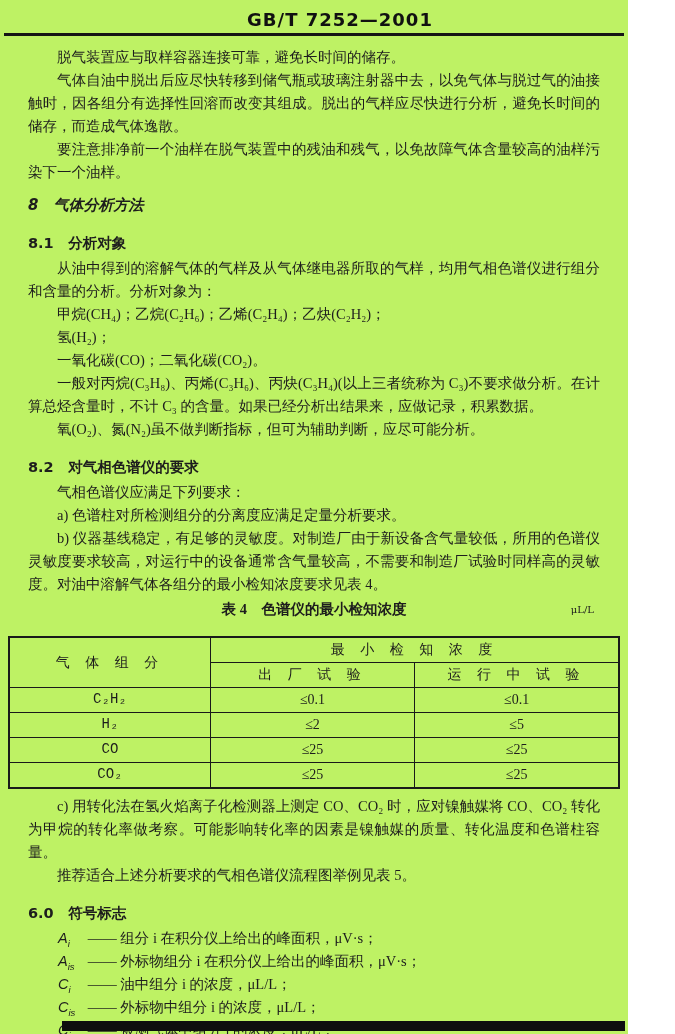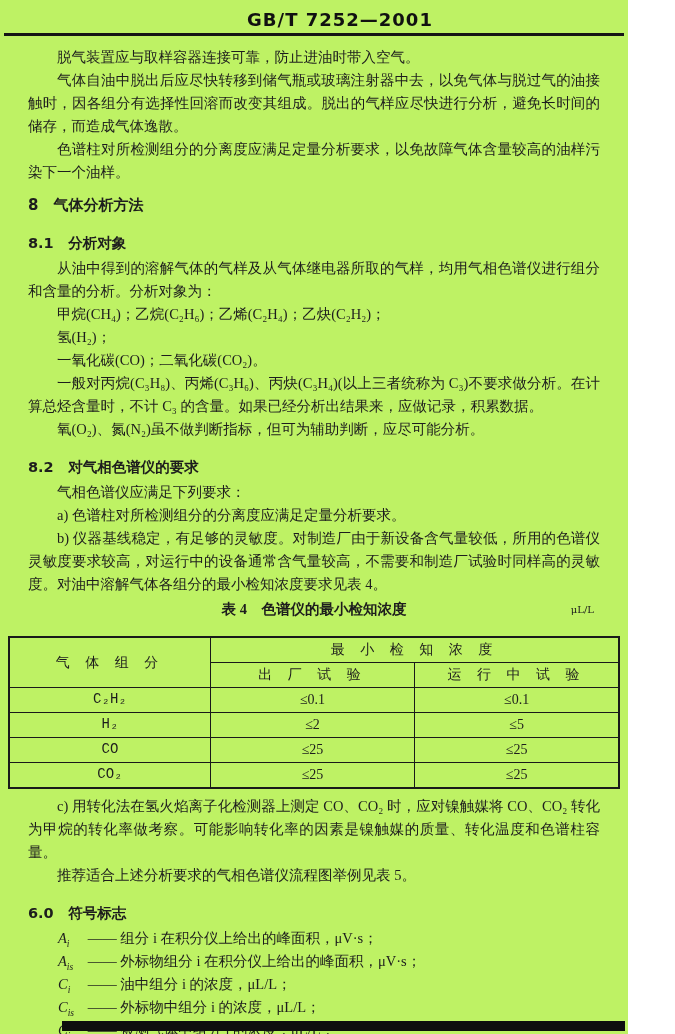--- a/index.html
+++ b/index.html
@@ -43,20 +43,21 @@
     text-align:justify;
   }
   .para{ text-indent:2em; margin:0; }
   .li{ text-indent:2em; margin:0; text-align:left; }
   .h2{
     font-family:"DejaVu Sans","Liberation Sans",sans-serif;
     font-weight:bold;
     font-size:15px;
     margin:10px 0 6px 0;
     text-align:left;
+    font-style:italic;
   }
   .h3{
     font-family:"DejaVu Sans","Liberation Sans",sans-serif;
     font-weight:bold;
     font-size:14.5px;
     margin:15px 0 2px 0;
     text-align:left;
   }
   sub{ font-size:9.5px; line-height:0; }
   
@@ -100,21 +101,21 @@
     margin:0;
     text-align:left;
     line-height:23px;
     padding-left:30px;
     text-indent:0;
   }
   .sym-var{
     display:inline-block;
     min-width:26px;
     font-style:italic;
-    font-family:Liberation Serif, serif;
+    font-family:Liberation Sans, sans-serif;
   }
   .sym-desc{ }
   
   .scan-bar{
     position:absolute;
     left:62px;right:3px;bottom:3px;
     height:10px;
     background:#0e0e0e;
   }
   .c-after{ margin-top:6px; }
@@ -124,23 +125,23 @@
 
 <div class="page">
 
   <div class="page-header">
     <span class="std-no">GB/T 7252—2001</span>
   </div>
   <div class="head-rule"></div>
 
   <div class="content">
 
-    <p class="para">脱气装置应与取样容器连接可靠，防止进油时带入空气。</p>
+    <p class="para">脱气装置应与取样容器连接可靠，避免长时间的储存。</p>
     <p class="para">气体自油中脱出后应尽快转移到储气瓶或玻璃注射器中去，以免气体与脱过气的油接触时，因各组分有选择性回溶而改变其组成。脱出的气样应尽快进行分析，避免长时间的储存，而造成气体逸散。</p>
-    <p class="para">色谱柱对所检测组分的分离度应满足定量分析要求，以免故障气体含量较高的油样污染下一个油样。</p>
+    <p class="para">要注意排净前一个油样在脱气装置中的残油和残气，以免故障气体含量较高的油样污染下一个油样。</p>
 
     <p class="h2">8　气体分析方法</p>
     <p class="h3">8.1　分析对象</p>
 
     <p class="para">从油中得到的溶解气体的气样及从气体继电器所取的气样，均用气相色谱仪进行组分和含量的分析。分析对象为：</p>
     <p class="li">甲烷(CH₄)；乙烷(C₂H₆)；乙烯(C₂H₄)；乙炔(C₂H₂)；</p>
     <p class="li">氢(H₂)；</p>
     <p class="li">一氧化碳(CO)；二氧化碳(CO₂)。</p>
     <p class="para">一般对丙烷(C₃H₈)、丙烯(C₃H₆)、丙炔(C₃H₄)(以上三者统称为 C₃)不要求做分析。在计算总烃含量时，不计 C₃ 的含量。如果已经分析出结果来，应做记录，积累数据。</p>
     <p class="para">氧(O₂)、氮(N₂)虽不做判断指标，但可为辅助判断，应尽可能分析。</p>

